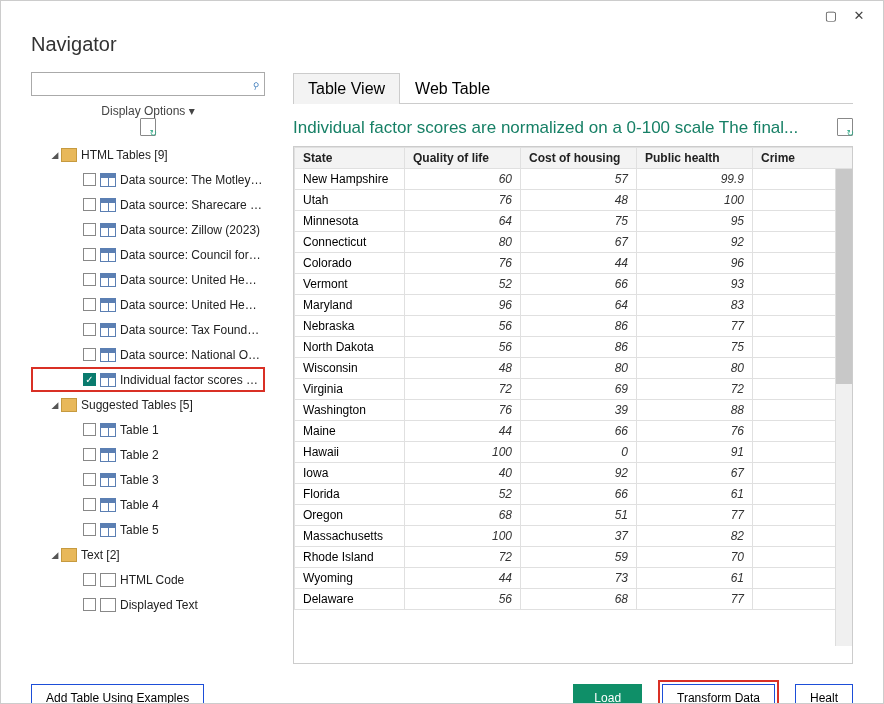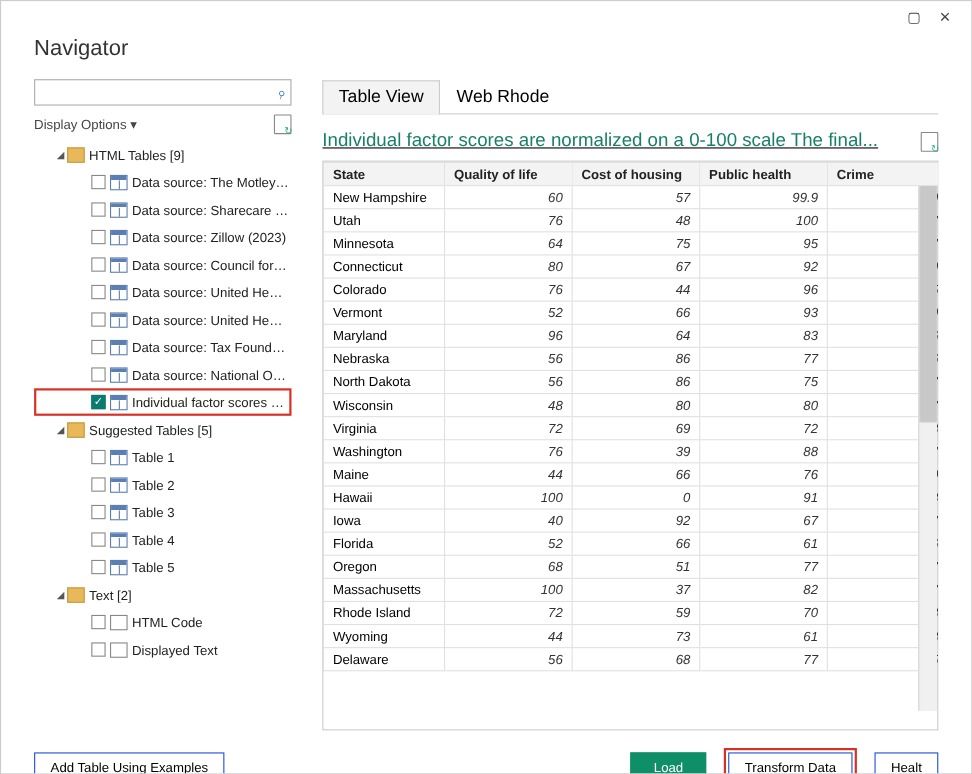--- a/index.html
+++ b/index.html
@@ -4,40 +4,40 @@
 <style>
 * { box-sizing: border-box; margin: 0; padding: 0; font-family: "Segoe UI", Arial, sans-serif; }
 body { background: #fff; width: 884px; height: 704px; overflow: hidden; position: relative; border: 1px solid #ccc; }
 .titlebar { display: flex; justify-content: flex-end; align-items: center; padding: 2px 10px; height: 28px; }
 .win-btn { width: 28px; height: 24px; display: flex; align-items: center; justify-content: center; font-size: 13px; color: #444; cursor: pointer; }
 .dialog-title { font-size: 20px; color: #333; padding: 4px 30px 16px; }
 .main { display: flex; padding: 0 30px; gap: 28px; }
 .left { width: 234px; display: flex; flex-direction: column; }
 .search-wrap { display: flex; align-items: center; border: 1px solid #aaa; height: 24px; background: #fff; padding: 0 4px; margin-bottom: 6px; }
 .search-wrap input { border: none; outline: none; flex: 1; font-size: 12px; height: 20px; }
-.display-opts { display: flex; justify-content: space-between; align-items: center; font-size: 12px; color: #444; margin-bottom: 4px; padding: 2px 0; }
+.display-opts { display: flex; justify-content: space-between; align-items: center; font-size: 12px; color: #444; margin-bottom: 4px; padding: 2px 0; flex-direction: column; }
 .tree { font-size: 12px; color: #222; user-select: none; }
 .tree-row { display: flex; align-items: center; height: 25px; padding-right: 2px; white-space: nowrap; overflow: hidden; cursor: pointer; }
 .tree-row.selected { outline: 2px solid #d93025; outline-offset: -2px; }
 .caret { width: 12px; text-align: center; font-size: 9px; color: #555; flex-shrink: 0; }
 .chk { width: 13px; height: 13px; border: 1px solid #888; margin: 0 4px; flex-shrink: 0; display: flex; align-items: center; justify-content: center; background: #fff; }
 .chk.checked { background: #0a7b6e; border-color: #0a7b6e; color: #fff; font-size: 10px; line-height: 1; }
 .ico { width: 16px; height: 14px; margin-right: 4px; flex-shrink: 0; }
 .ico-folder { background: #e8b85a; border: 1px solid #c69a3f; }
 .ico-table { border: 1px solid #5b7fb3; background: linear-gradient(#5b7fb3 0 30%, #fff 30% 100%); position: relative; }
 .ico-table::after { content:""; position:absolute; top:4px; bottom:0; left:50%; width:1px; background:#5b7fb3; }
 .ico-text { border: 1px solid #888; background: #fff; }
 .truncate { overflow: hidden; text-overflow: ellipsis; }
 .indent-1 { padding-left: 18px; }
 .indent-2 { padding-left: 36px; }
 .right { flex: 1; display: flex; flex-direction: column; min-width: 0; }
 .tabs { display: flex; border-bottom: 1px solid #ccc; }
 .tab { font-size: 16px; padding: 6px 14px; border: 1px solid transparent; border-bottom: none; cursor: pointer; position: relative; top: 1px; }
 .tab.active { border-color: #ccc; background: #f3f3f3; }
-.preview-title { display:flex; align-items:flex-end; gap:8px; padding: 14px 0 8px; text-decoration: underline; }
+.preview-title { display:flex; align-items:flex-start; gap:8px; padding: 14px 0 8px; }
 .preview-title .t { font-size: 17px; color: #178066; white-space: nowrap; overflow: hidden; text-overflow: ellipsis; flex:1; }
 .grid-wrap { border: 1px solid #ccc; height: 518px; overflow: hidden; display:flex; flex-direction:column; position:relative; }
 .grid-scroll-x { overflow-x: scroll; overflow-y: hidden; flex:1; position:relative; }
 .grid-table { border-collapse: collapse; font-size: 12px; table-layout: fixed; width: 570px; }
 .grid-table th, .grid-table td { border: 1px solid #e0e0e0; padding: 3px 8px; height: 21px; white-space: nowrap; overflow: hidden; text-overflow: ellipsis; }
 .grid-table th { background: #f3f3f3; text-align: left; font-weight: 600; color: #222; position: sticky; top:0; }
 .grid-table td.num { text-align: right; font-style: italic; color: #333; }
 .col-state { width: 110px; }
 .col-n { width: 116px; }
 .vtrack { position:absolute; right:0; top:22px; bottom:17px; width:17px; background:#f0f0f0; border-left:1px solid #ddd; }
@@ -185,21 +185,21 @@
           <span class="chk"></span>
           <span class="ico ico-text"></span>
           <span class="truncate">Displayed Text</span>
         </div>
       </div>
   </div>
 
   <div class="right">
     <div class="tabs">
       <div class="tab active">Table View</div>
-      <div class="tab">Web Rhode</div>
+      <div class="tab">Web Table</div>
     </div>
     <div class="preview-title">
       <div class="t">Individual factor scores are normalized on a 0-100 scale The final...</div>
       <span class="page-icon"></span>
     </div>
     <div class="grid-wrap">
       <div class="grid-scroll-x">
         <table class="grid-table" id="grid">
             <thead>
               <tr>

